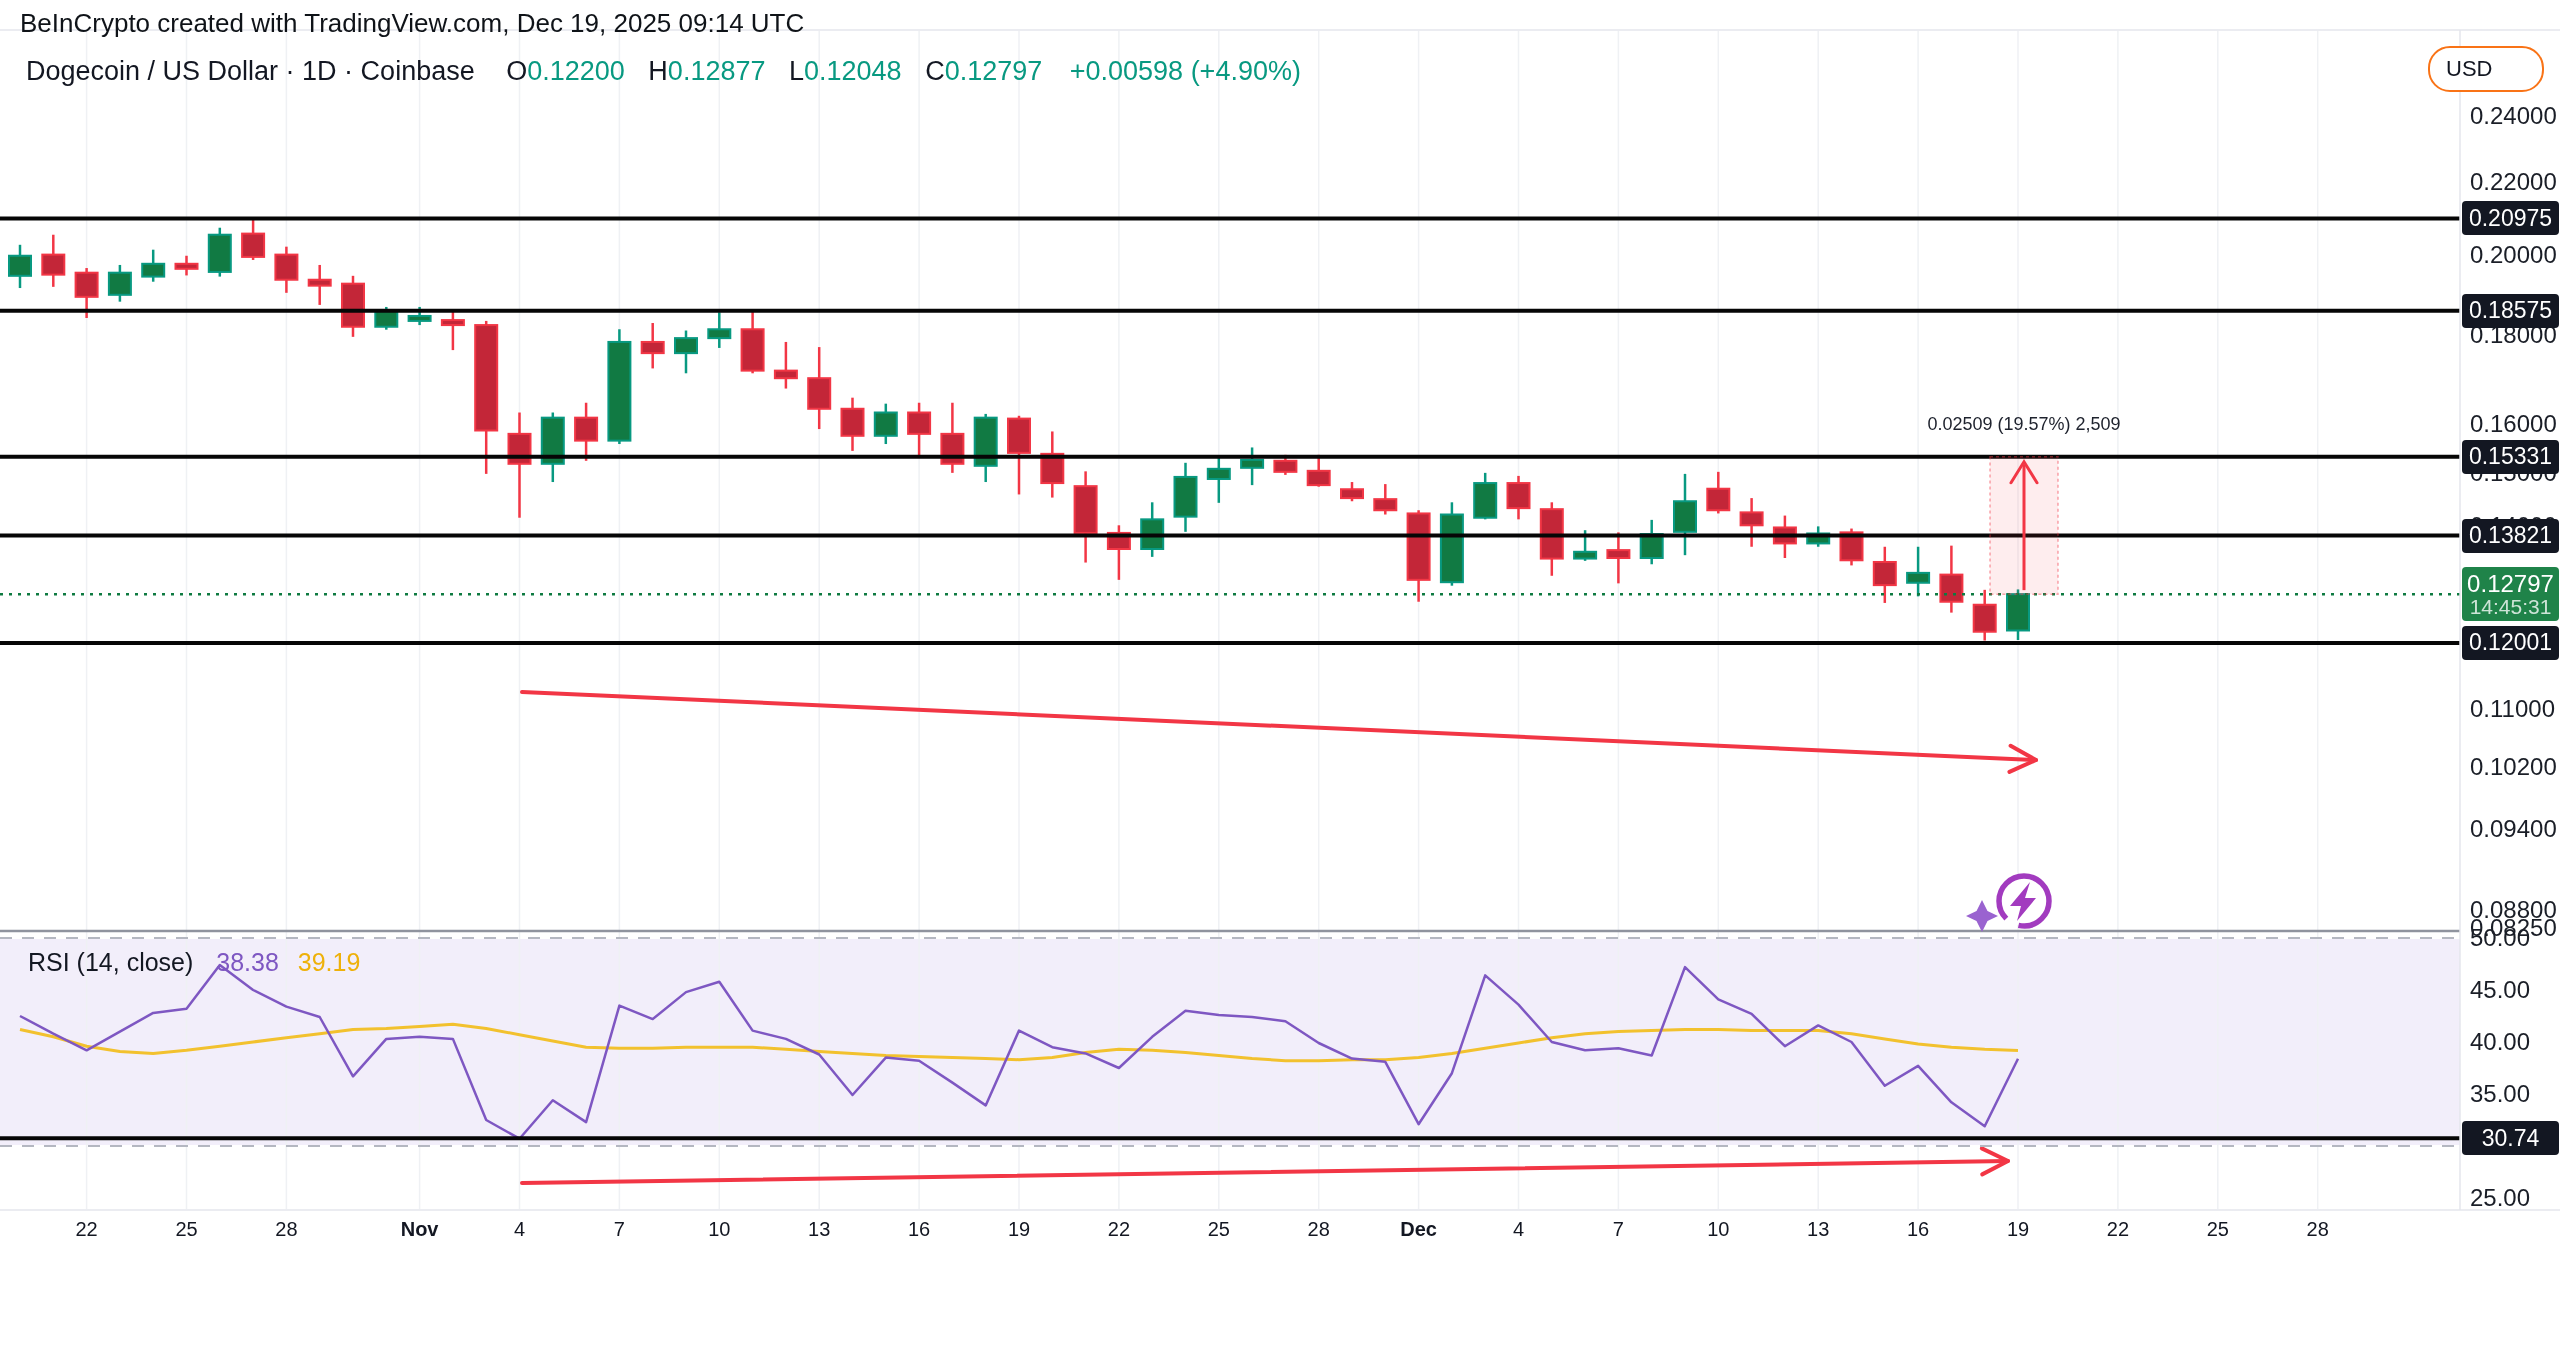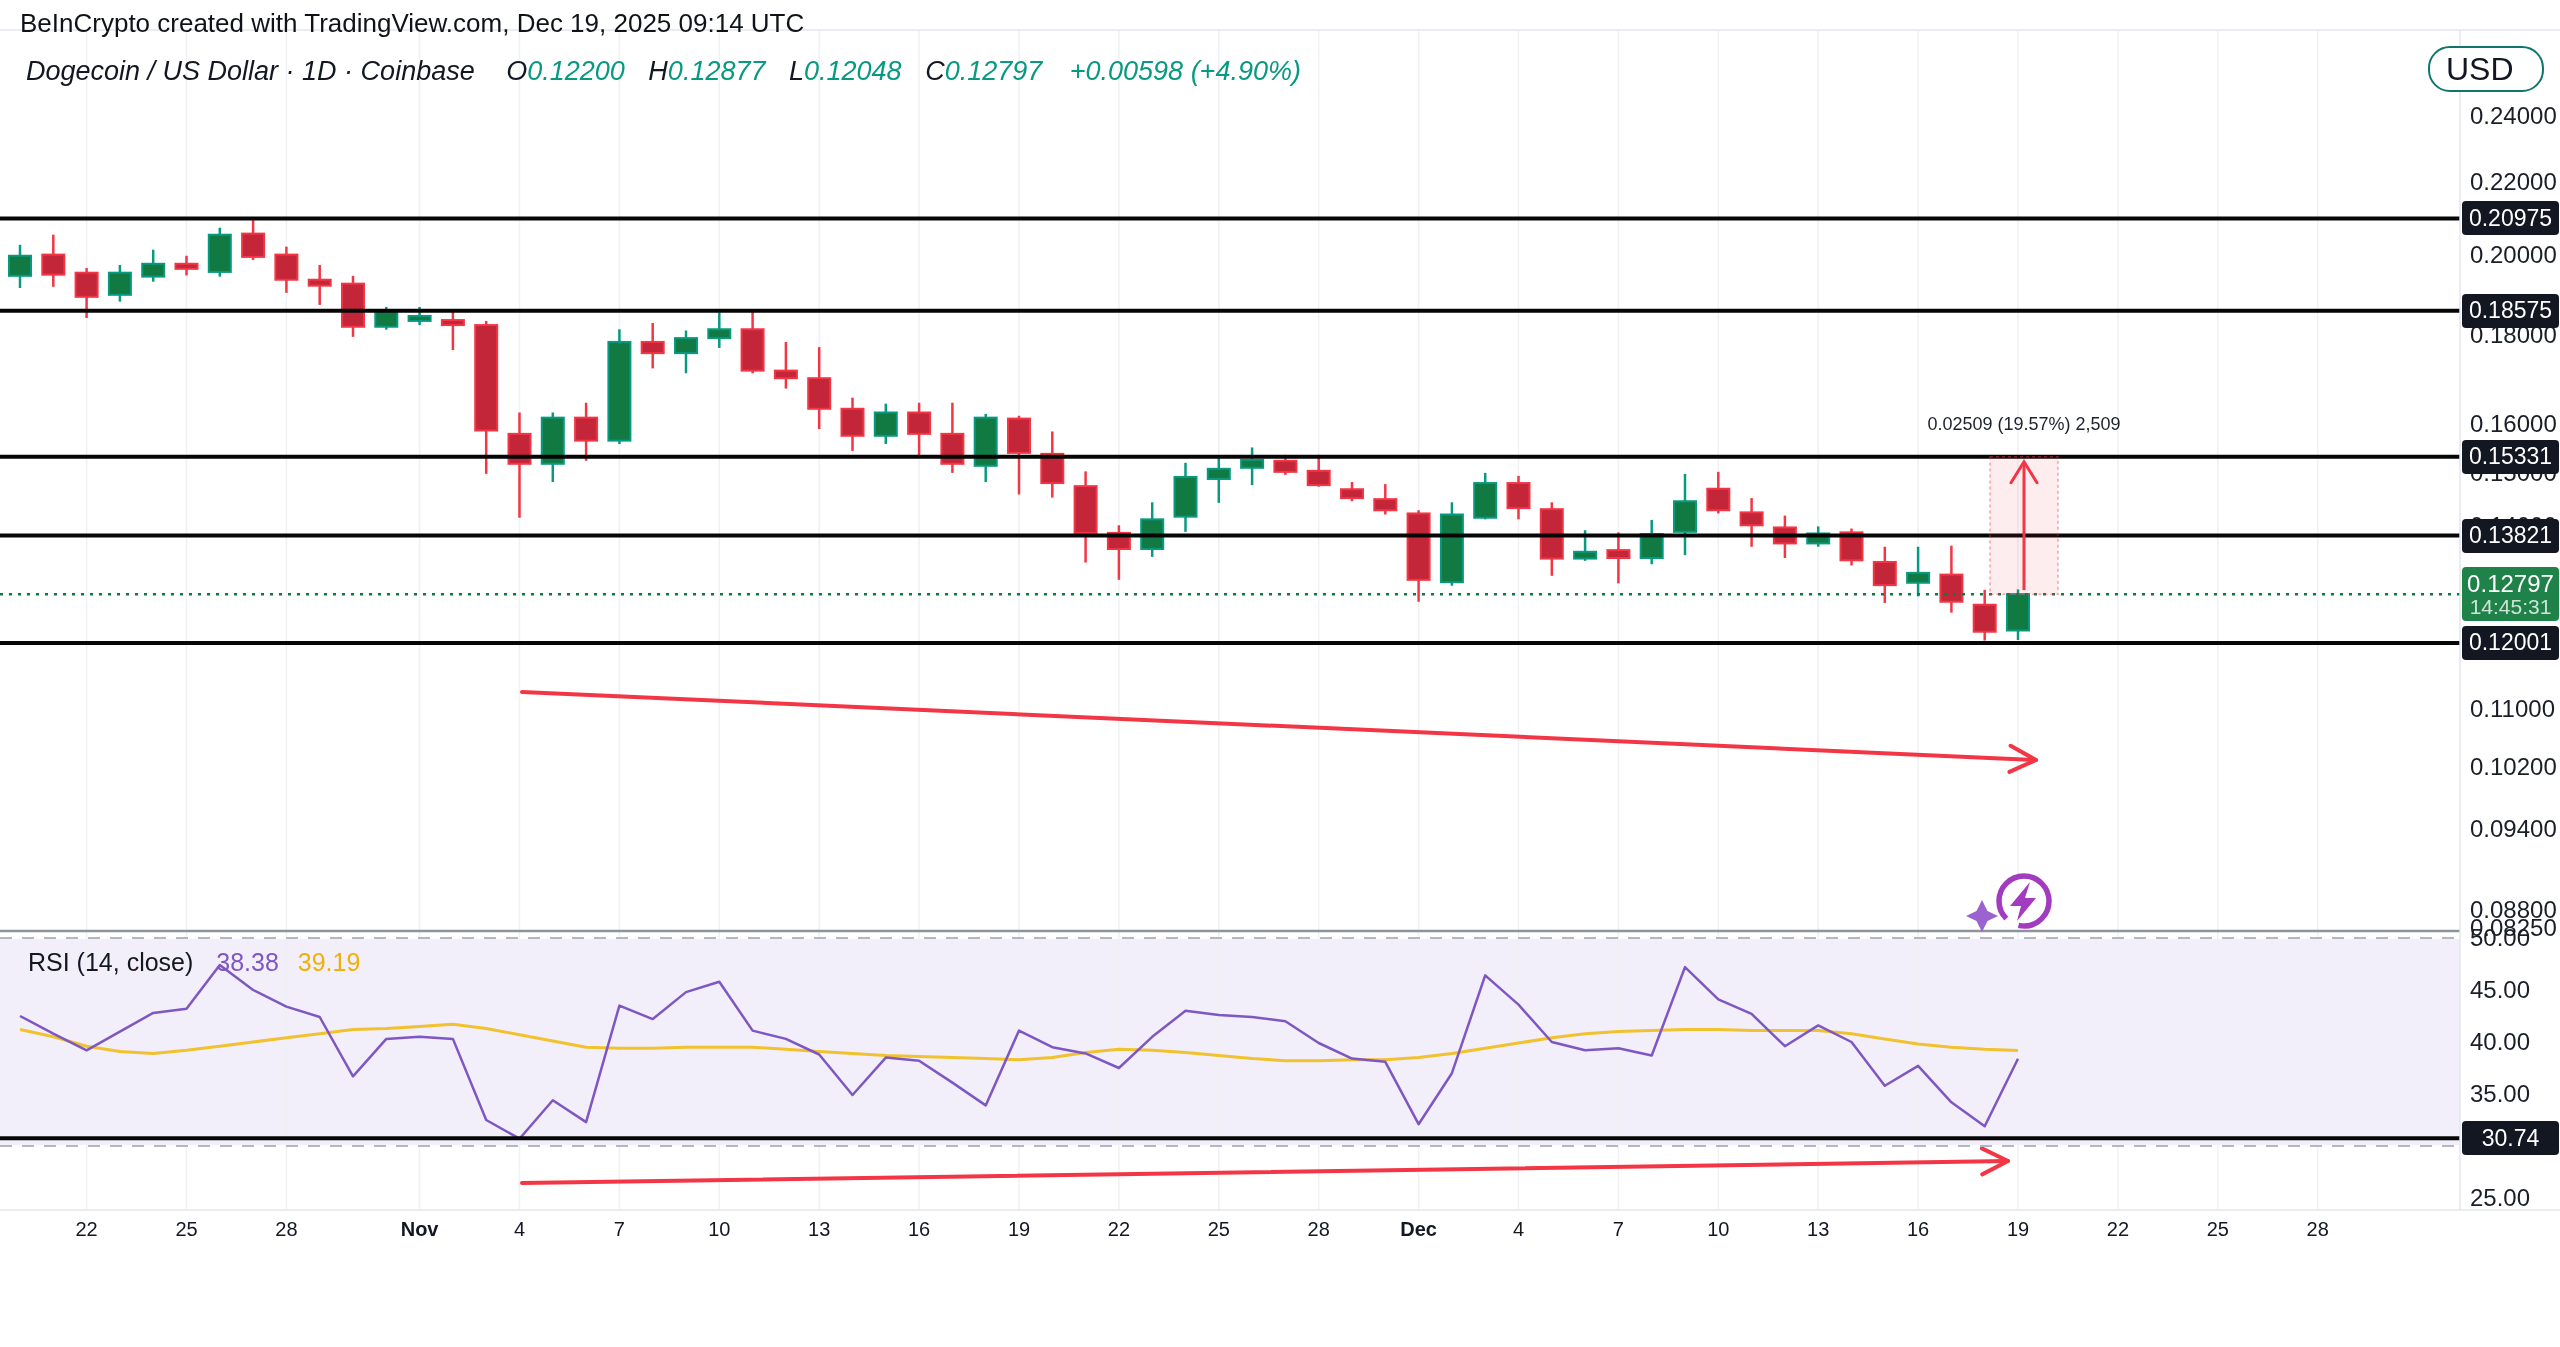--- a/index.html
+++ b/index.html
@@ -1,24 +1,24 @@
 <!DOCTYPE html>
 <html><head>
 <meta charset="utf-8">
 <style>
   html,body{margin:0;padding:0;background:#fff;font-family:"Liberation Sans",sans-serif;}
   #root{position:relative;width:2560px;height:1347px;background:#fff;overflow:hidden;}
   #chart-svg{position:absolute;left:0;top:0;z-index:1;}
   .credit{position:absolute;left:20px;top:8px;font-size:26px;font-weight:500;color:#0f1318;z-index:3;white-space:nowrap;}
-  .sym-header{position:absolute;left:26px;top:56px;font-size:27px;color:#131722;z-index:3;white-space:nowrap;font-weight:500;font-style:italic;}
+  .sym-header{position:absolute;left:26px;top:56px;font-size:27px;color:#131722;z-index:3;white-space:nowrap;font-weight:500;}
   .sym-header .instr{margin-right:24px;}
   .sym-header .k{font-weight:400;}
   .sym-header .v{color:#089981;margin-right:16px;font-weight:400;}
   .sym-header .chg{color:#089981;font-weight:400;margin-left:4px;}
-  .usd-btn{position:absolute;left:2428px;top:46px;width:116px;height:46px;border:2px solid #0f766e;border-radius:22px;display:flex;align-items:center;padding-left:16px;box-sizing:border-box;font-size:32px;color:#131722;background:#fff;z-index:3;}
+  .usd-btn{position:absolute;left:2428px;top:46px;width:116px;height:46px;border:2px solid #f97316;border-radius:22px;display:flex;align-items:center;padding-left:16px;box-sizing:border-box;font-size:22px;color:#131722;background:#fff;z-index:3;}
   #price-axis{position:absolute;left:2460px;top:0;width:100px;height:1347px;z-index:2;}
   .plabel{position:absolute;left:10px;font-size:24px;color:#1a1e27;white-space:nowrap;}
   .pbadge{position:absolute;left:2px;width:97px;height:34px;background:#131722;color:#fff;font-size:23px;display:flex;align-items:center;justify-content:center;border-radius:4px;}
   .gbadge{position:absolute;left:2px;width:97px;height:54px;background:#1f8349;color:#fff;border-radius:4px;display:flex;flex-direction:column;align-items:center;justify-content:center;line-height:1.05;}
   .gbadge .p1{font-size:24px;}
   .gbadge .p2{font-size:21px;color:rgba(255,255,255,.78);}
   #date-axis{position:absolute;left:0;top:1212px;width:2460px;height:44px;z-index:2;}
   .dlabel{position:absolute;top:6px;transform:translateX(-50%);font-size:20px;color:#131722;text-align:right;}
   .dlabel.bold{font-weight:700;}
   .annotation{position:absolute;left:2024px;top:424px;transform:translate(-50%,-50%);font-size:18px;color:#1e222d;white-space:nowrap;z-index:3;}

